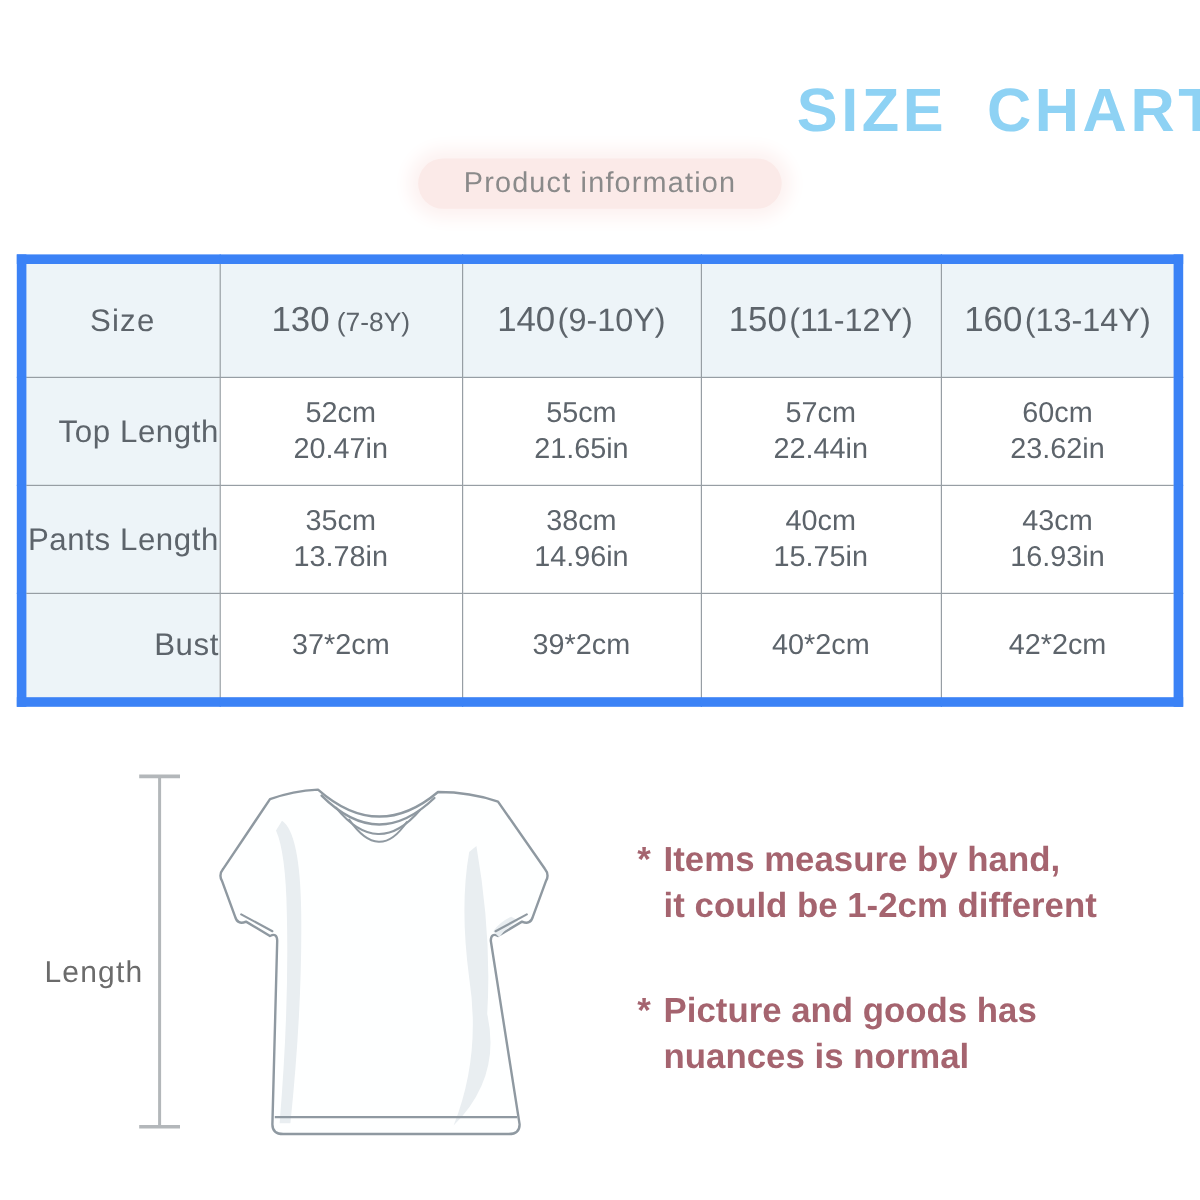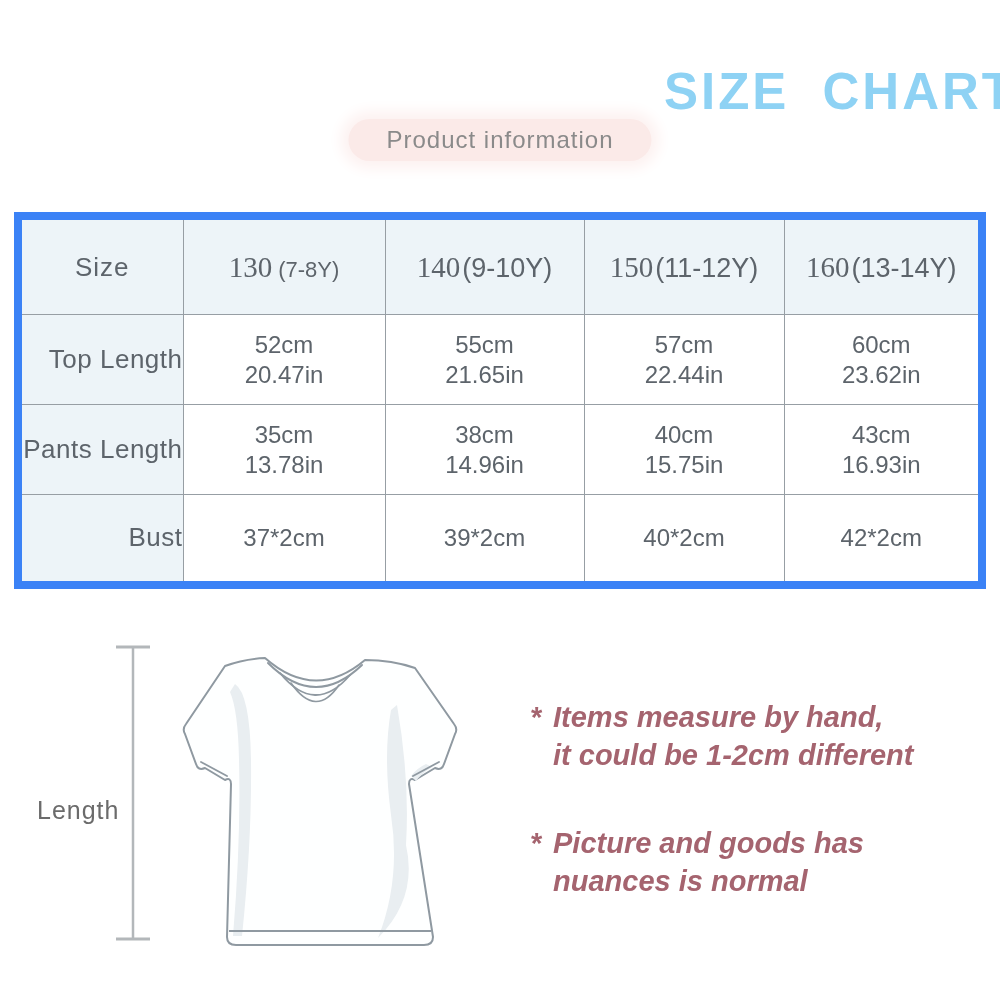--- a/index.html
+++ b/index.html
@@ -8,21 +8,21 @@
     font-family:"Liberation Sans", sans-serif; overflow:hidden;
   }
 
   
   .title {
     position:absolute; top:46px; left:0; width:1000px; text-align:right;
     font-size:51px; font-weight:800; color:#8ed2f4;
     letter-spacing:3px; word-spacing:16px; margin:16px;
   }
   .badge {
-    position:absolute; top:119px; left:50%; transform:translateX(-50%);
+    position:absolute; top:132px; left:50%; transform:translateX(-50%);
     background:#fbeae8; border-radius:26px; padding:7px 38px;
     box-shadow:0 0 14px 8px #fdf2f1;
     font-size:24px; color:#8a8a8a; letter-spacing:1px; white-space:nowrap;
   }
 
   
   .size-table-wrap { position:absolute; left:14px; top:212px; }
   table.size-table {
     border-collapse:collapse; table-layout:fixed; width:964px;
     border:8px solid #3b82f6;
@@ -30,21 +30,21 @@
   .size-table th, .size-table td {
     border:1px solid #979ea4; text-align:center; vertical-align:middle;
     color:#5d646b; font-weight:400; padding:0;
   }
   .size-table thead th { background:#edf4f8; height:94px; }
   .size-table tbody th { background:#edf4f8;text-align:right; }
   .size-table tbody td { background:#ffffff; }
   .size-table tbody tr { height:90px; }
   .corner-label { font-size:26px; letter-spacing:1px; }
   .row-label  { font-size:26px; letter-spacing:0.5px; }
-  .size-main  { font-size:29px;font-family:Liberation Serif, serif; }
+  .size-main  { font-size:29px; }
   .size-sub   { font-size:27px; margin-left:2px; }
   
   .size-table thead th:nth-child(2) .size-sub {
     font-family:Liberation Sans, sans-serif; font-size:22px; margin-left:6px;
   }
   .cell-line { font-size:24px; line-height:30px; }
 
   
   .length-label {
     position:absolute; left:37px; top:796px;
@@ -54,21 +54,21 @@
   .tshirt { position:absolute; left:180px; top:650px; }
 
   
   .notes { position:absolute; left:531px; top:698px; width:455px; }
   .note {
     display:flex; align-items:flex-start;
     font-size:29px; font-weight:700; color:#a5646f; line-height:38px;
   }
   .note + .note { margin-top:50px; }
   .note .marker { width:22px; flex:none; }
-  .note .note-text { flex:1;font-style:italic; }
+  .note .note-text { flex:1; }
 </style>
 </head>
 <body>
 
 <div class="page">
 
   <h1 class="title">SIZE CHART</h1>
 
   <div class="badge">
     <span>Product information</span>

